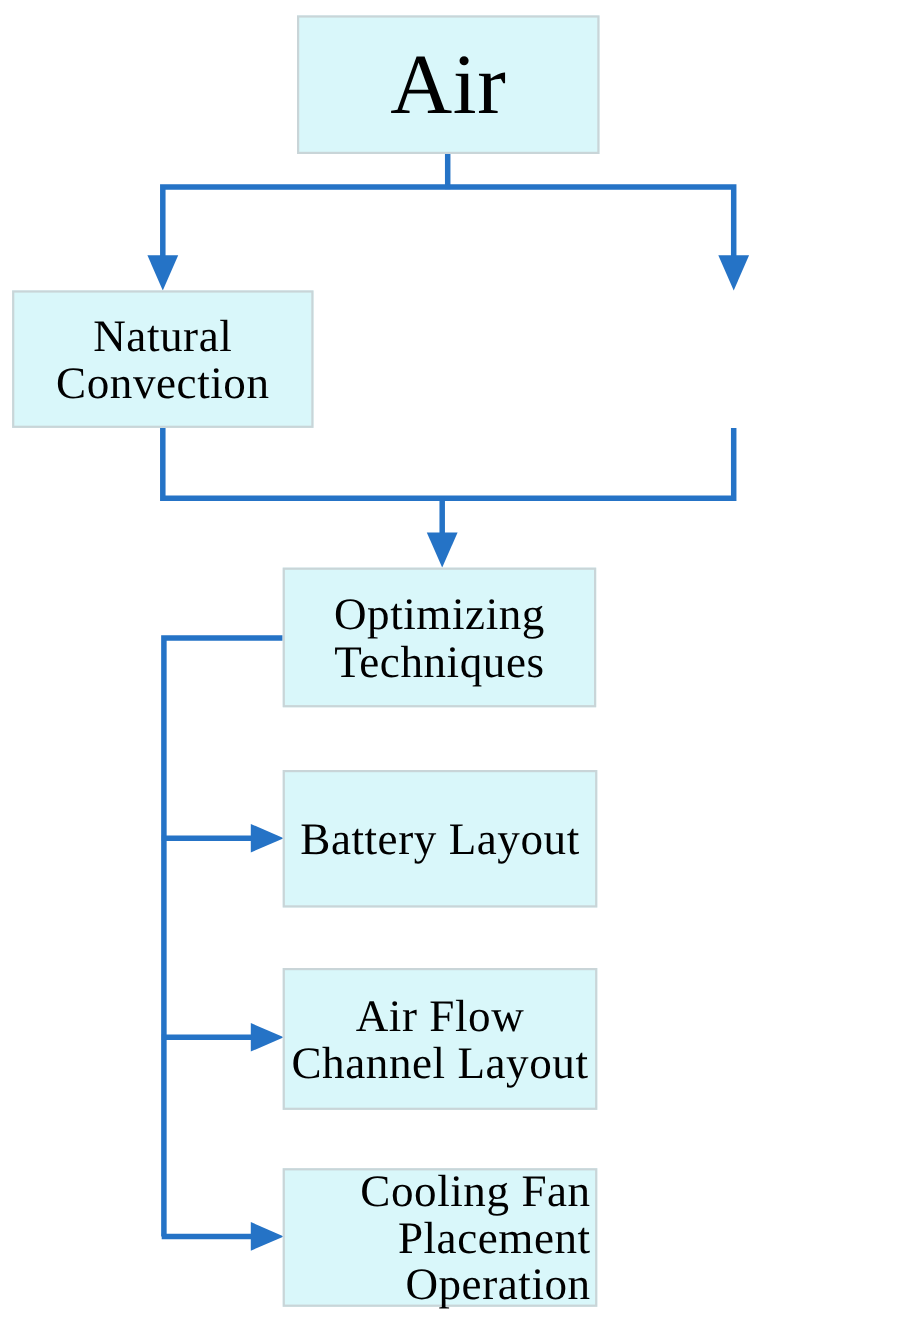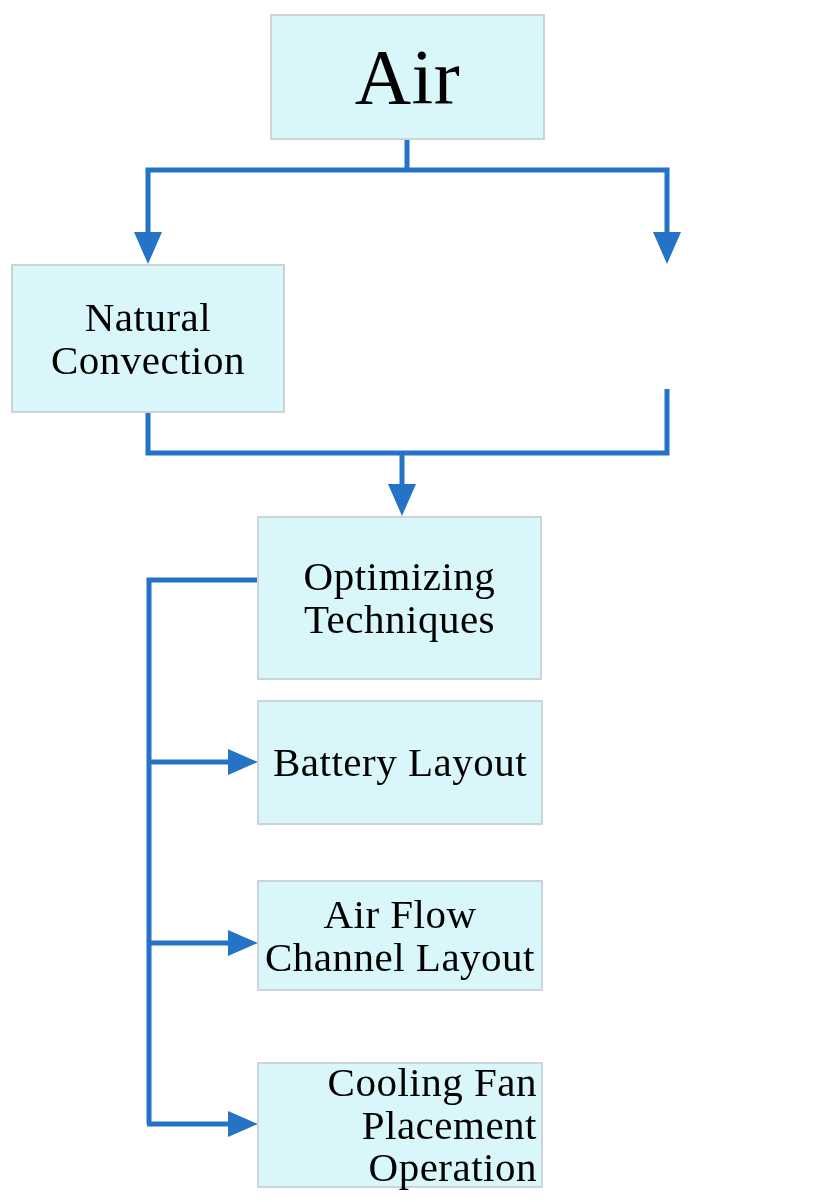--- a/index.html
+++ b/index.html
@@ -46,25 +46,25 @@
     line-height: 1.04;
     letter-spacing: 0.5px;
     padding: 2px 4px;
   }
   .node-air {
     left: 270px; top: 14px;
     width: 275px; height: 126px;
     font-size: 78px;
     line-height: 1;
   }
-  .node-natural  { left: 11px;  top: 264px; width: 274px; height: 149px; }
+  .node-natural  { left: 11px;  top: 264px; width: 274px; height: 125px; }
   .node-forced   { left: 530px; top: 264px; width: 275px; height: 125px; }
-  .node-optimizing { left: 257px; top: 516px; width: 285px; height: 164px; }
+  .node-optimizing { left: 257px; top: 516px; width: 285px; height: 127px; }
   .node-battery  { left: 257px; top: 700px; width: 286px; height: 125px; }
-  .node-airflow  { left: 257px; top: 880px; width: 286px; height: 111px; }
+  .node-airflow  { left: 257px; top: 880px; width: 286px; height: 129px; }
   .node-fan      { left: 257px; top: 1062px; width: 286px; height: 126px; text-align: right; }
 </style>
 </head>
 <body>
 
 <div id="canvas">
 
   <svg id="connector-layer" viewBox="0 0 818 1202" xmlns="http://www.w3.org/2000/svg">
 
     <g>

